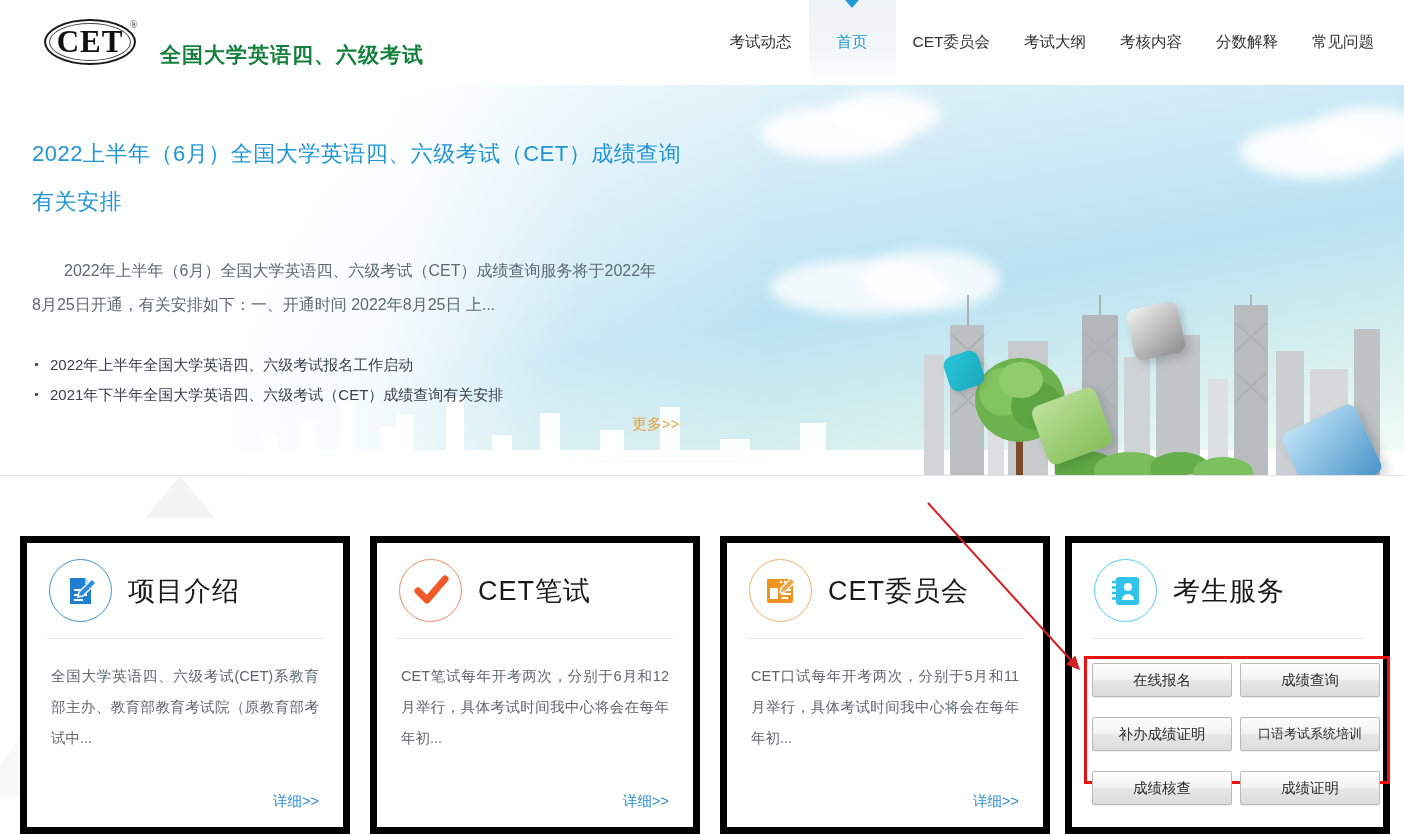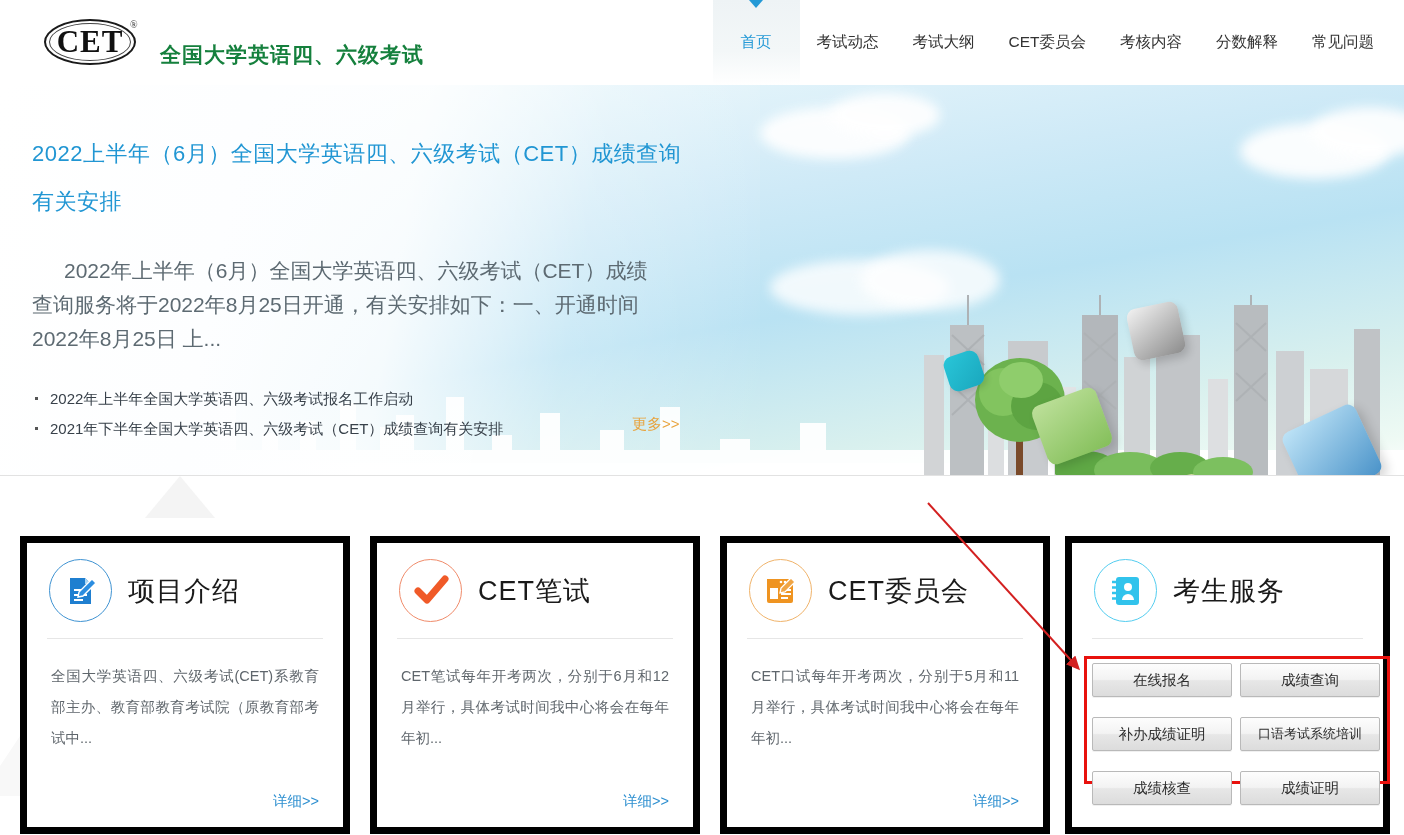--- a/index.html
+++ b/index.html
@@ -76,21 +76,21 @@
   .skyline{position:absolute;bottom:0;left:0;width:1404px;height:120px;}
   .tree{position:absolute;}
   .cube{position:absolute;border-radius:9px;}
 
   .banner-text{position:absolute;left:0;top:0;width:700px;padding:45px 0 0 32px;box-sizing:border-box;}
   .banner-h1{
     font-size:22px;line-height:48px;color:#2196d3;font-weight:400;
     letter-spacing:.5px;margin:0;cursor:pointer;
   }
   .banner-p{
-    margin:28px 0 0 0;font-size:21px;line-height:34px;color:#5d6a72;
+    margin:28px 0 0 0;font-size:16px;line-height:34px;color:#5d6a72;
     text-indent:32px;width:630px;cursor:pointer;
   }
   .banner-list{list-style:none;margin:28px 0 0 0;padding:0;}
   .banner-list li{
     font-size:15px;color:#38414a;line-height:30px;padding-left:18px;position:relative;cursor:pointer;
   }
   .banner-list li:before{
     content:"";position:absolute;left:3px;top:13px;width:3px;height:3px;background:#555;
   }
   .more-link{
@@ -154,32 +154,32 @@
       <div class="cet-logo">
         <div class="oval-out"></div>
         <div class="oval-in"></div>
         <div class="cet-text">CET</div>
         <div class="reg">®</div>
       </div>
       <div class="brand-title">全国大学英语四、六级考试</div>
     </div>
 
     <div class="nav">
+      <div class="nav-item">
+        <span>考试动态</span>
+      </div>
       <div class="nav-item active">
         <span class="caret"></span>
         <span>首页</span>
       </div>
       <div class="nav-item">
-        <span>考试动态</span>
+        <span>CET委员会</span>
       </div>
       <div class="nav-item">
         <span>考试大纲</span>
-      </div>
-      <div class="nav-item">
-        <span>CET委员会</span>
       </div>
       <div class="nav-item">
         <span>考核内容</span>
       </div>
       <div class="nav-item">
         <span>分数解释</span>
       </div>
       <div class="nav-item last">
         <span>常见问题</span>
       </div>

